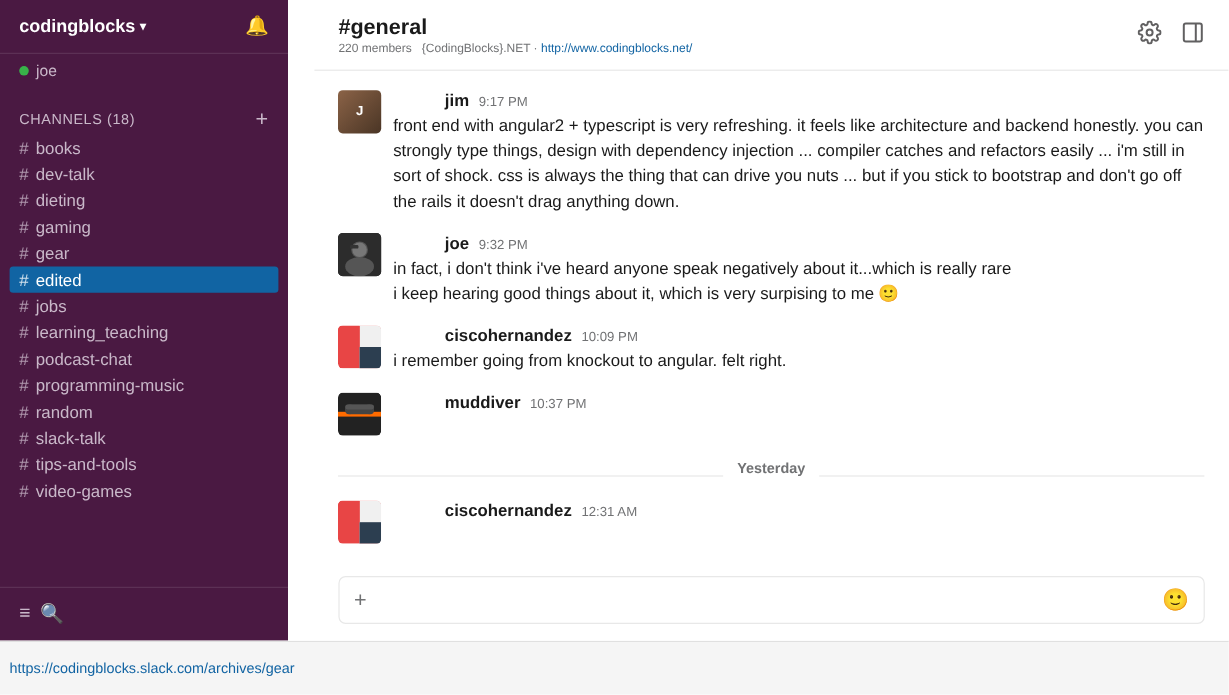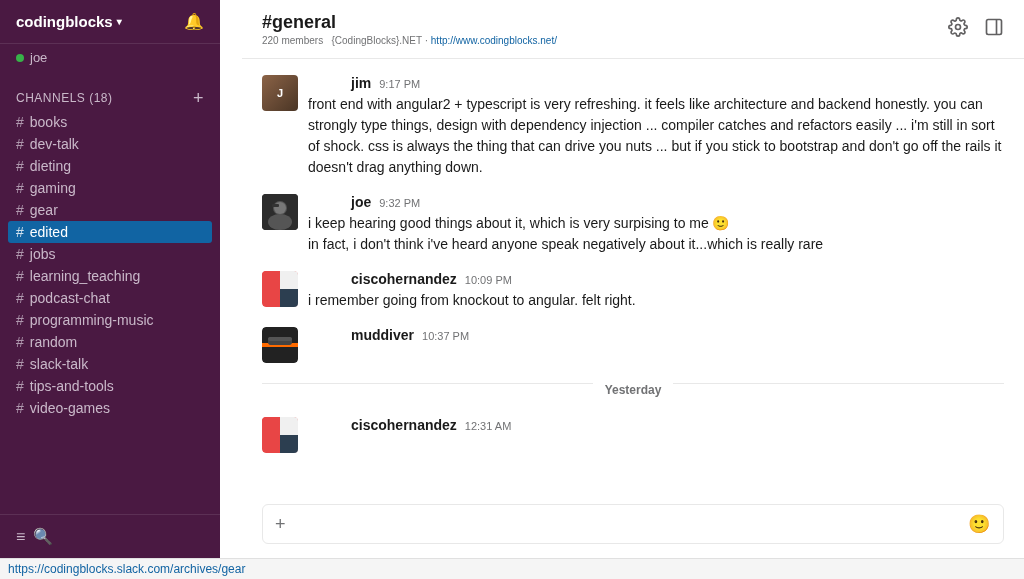--- a/index.html
+++ b/index.html
@@ -1,21 +1,21 @@
 <!DOCTYPE html>
 <html><head>
   <meta charset="utf-8">
   <style>
     * { box-sizing: border-box; margin: 0; padding: 0; }
     body { font-family: -apple-system, BlinkMacSystemFont, 'Segoe UI', sans-serif; display: flex; flex-direction: column; height: 579px; width: 1024px; overflow: hidden; background: #fff; }
 
     .app-container { display: flex; flex: 1; overflow: hidden; }
 
     
-    .sidebar { width: 220px; background: #4a1942; display: flex; flex-direction: column; color: #c9b8c9; flex-shrink: 0; }
+    .sidebar { width: 240px; background: #4a1942; display: flex; flex-direction: column; color: #c9b8c9; flex-shrink: 0; }
 
     .workspace-header { padding: 12px 16px; display: flex; align-items: center; justify-content: space-between; border-bottom: 1px solid rgba(255,255,255,0.1); }
     .workspace-name { color: #fff; font-weight: 700; font-size: 15px; display: flex; align-items: center; gap: 4px; }
     .workspace-chevron { font-size: 10px; color: #fff; }
     .bell-icon { color: #c9b8c9; font-size: 16px; }
     .user-status { padding: 6px 16px 10px; display: flex; align-items: center; gap: 6px; font-size: 13px; color: #c9b8c9; }
     .status-dot { width: 8px; height: 8px; border-radius: 50%; background: #38b249; flex-shrink: 0; }
 
     .channels-section { flex: 1; overflow-y: auto; padding-bottom: 8px; }
     .channels-section::-webkit-scrollbar { width: 4px; }
@@ -50,33 +50,33 @@
     .message { display: flex; gap: 10px; margin-bottom: 16px; }
 
     .message-content {}
     .message-header { display: flex; align-items: baseline; gap: 8px; margin-bottom: 3px; margin-left: 43px; }
     .message-author { font-weight: 700; font-size: 14px; color: #1a1a1a; }
     .message-time { font-size: 11px; color: #717274; }
     .message-text { font-size: 14px; color: #1a1a1a; line-height: 1.5; }
     .message-text .mention { color: #1264a3; }
     .edited-tag { font-size: 11px; color: #717274; margin-left: 4px; }
 
-    .date-divider { display: flex; align-items: flex-start; margin: 20px 0; gap: 12px; }
+    .date-divider { display: flex; align-items: flex-end; margin: 20px 0; gap: 12px; }
     .date-divider-line { flex: 1; height: 1px; background: #e8e8e8; }
     .date-divider-text { font-size: 12px; color: #717274; font-weight: 600; }
 
     
     .message-input-area { padding: 12px 20px 14px; flex-shrink: 0; }
     .message-input-box { border: 1px solid #e8e8e8; border-radius: 6px; display: flex; align-items: center; padding: 8px 12px; gap: 10px; background: #fff; }
     .input-plus { color: #717274; font-size: 18px; cursor: pointer; font-weight: 300; }
     .input-field { flex: 1; border: none; outline: none; font-size: 14px; color: #1a1a1a; background: transparent; }
     .input-emoji { color: #717274; font-size: 18px; cursor: pointer; }
 
     
-    .status-bar { background: #f5f5f5; border-top: 1px solid #e0e0e0; padding: 3px 8px; font-size: 12px; color: #1264a3; }
+    .status-bar { background: #f5f5f5; border-top: 1px solid #e0e0e0; padding: 15px 8px; font-size: 12px; color: #1264a3; }
 
     
     .av-jim { width: 36px; height: 36px; border-radius: 4px; background: #c8a882; display: flex; align-items: center; justify-content: center; font-size: 14px; font-weight: bold; color: #5c3d1e; flex-shrink: 0; }
     .av-joe { width: 36px; height: 36px; border-radius: 4px; background: #555; display: flex; align-items: center; justify-content: center; font-size: 14px; font-weight: bold; color: #aaa; flex-shrink: 0; }
 
     
     .main-area { position: relative; }
   </style>
 </head>
 <body>
@@ -215,22 +215,22 @@
             <ellipse cx="18" cy="28" rx="12" ry="8" fill="#555"></ellipse>
             <circle cx="18" cy="14" r="6" fill="#777"></circle>
             <rect x="10" y="10" width="7" height="3" fill="#333" rx="1"></rect>
           </svg>
         </div>
         <div class="message-content">
           <div class="message-header">
             <span class="message-author">joe</span>
             <span class="message-time">9:32 PM</span>
           </div>
+          <div class="message-text">in fact, i don't think i've heard anyone speak negatively about it...which is really rare</div>
           <div class="message-text">i keep hearing good things about it, which is very surpising to me 🙂</div>
-          <div class="message-text">in fact, i don't think i've heard anyone speak negatively about it...which is really rare</div>
         </div>
       </div>
 
       <div class="message">
         <div style="width:36px;height:36px;border-radius:4px;flex-shrink:0;overflow:hidden;">
           <svg width="36" height="36" viewBox="0 0 36 36">
             <rect width="36" height="36" fill="#e84545" rx="4"></rect>
             <rect x="18" y="0" width="18" height="36" fill="#f0f0f0"></rect>
             <rect x="18" y="18" width="18" height="18" fill="#2c3e50"></rect>
             <rect x="0" y="0" width="18" height="18" fill="#e84545"></rect>

